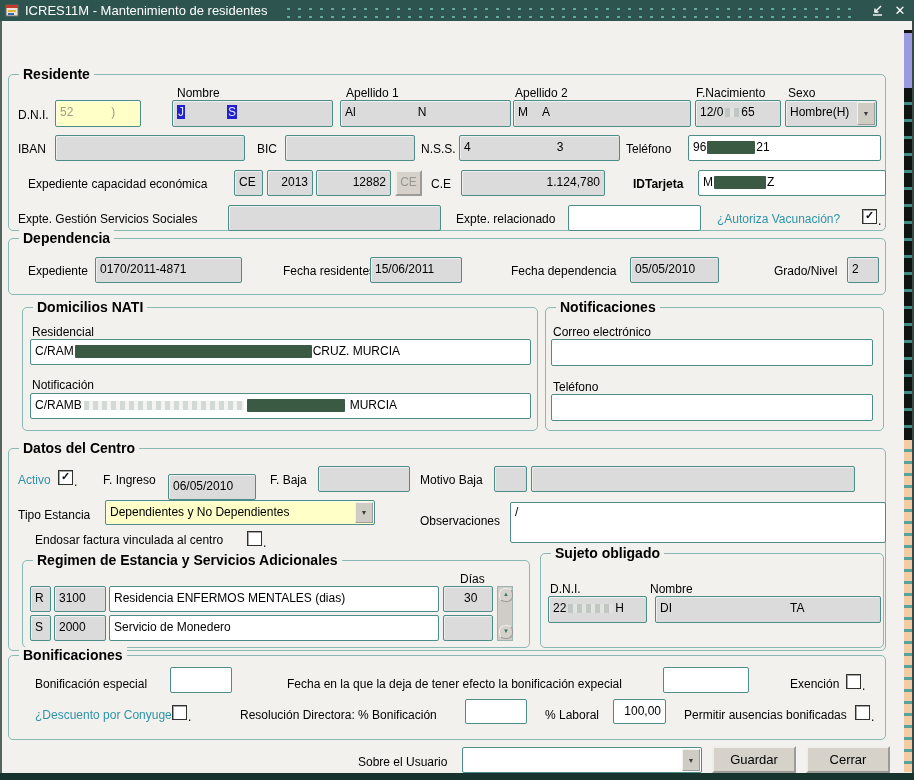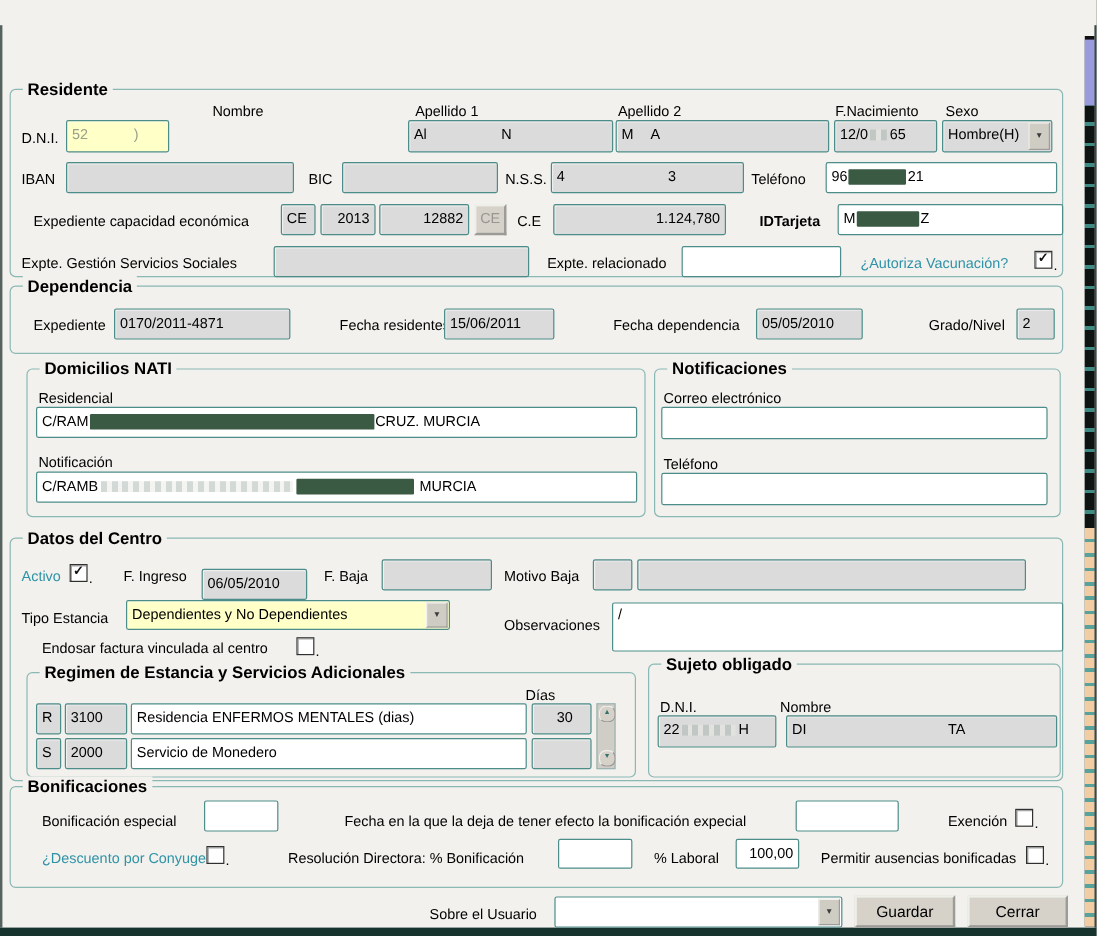--- a/index.html
+++ b/index.html
@@ -58,20 +58,40 @@
   .spinner{position:absolute;width:16px;background:#d0cdc6;border:1px solid #9ab5b1;box-sizing:border-box;}
   .spin-btn{position:absolute;left:1px;width:12px;height:12px;border:1px outset #eee;background:#d6d2ca;
             font-size:6px;color:#34726d;text-align:center;line-height:11px;border-radius:6px;cursor:pointer;}
   .ta{padding-top:2px;}
 </style>
 </head>
 <body>
 
 <div id="win">
 
+  <div class="titlebar">
+    <span style="display:flex;">
+      <svg width="15" height="15" viewBox="0 0 15 15">
+        <rect x="1" y="2" width="12" height="11" fill="#e8e4d8" stroke="#6a6a6a"></rect>
+        <rect x="1" y="2" width="12" height="3" fill="#c23a2a"></rect>
+        <rect x="3" y="7" width="8" height="2" fill="#e8b23a"></rect>
+        <rect x="3" y="10" width="6" height="2" fill="#3a6ab2"></rect>
+      </svg>
+    </span>
+    <span class="tb-title">ICRES11M - Mantenimiento de residentes</span>
+    <span class="tb-dots"></span>
+    <span class="tb-btn">
+      <svg width="13" height="12" viewBox="0 0 13 12">
+        <path d="M10 1 L4 7" stroke="#fff" stroke-width="1.4" fill="none"></path>
+        <path d="M4 3.5 L4 7 L7.5 7" stroke="#fff" stroke-width="1.4" fill="none"></path>
+        <path d="M2 10 H11" stroke="#fff" stroke-width="1.4"></path>
+      </svg>
+    </span>
+    <span class="tb-btn" style="font-size:13px;">✕</span>
+  </div>
 
   <div class="edge-left"></div>
   <div class="edge-right"></div>
   <div class="bottombar"></div>
   <div class="scrollstrip">
     <div class="ss-purple"></div>
     <div class="ss-dark"></div>
     <div class="ss-peach"></div>
   </div>
 
@@ -82,20 +102,23 @@
 
   <span class="lbl" style="left:177px;top:86px;">Nombre</span>
   <span class="lbl" style="left:346px;top:86px;">Apellido 1</span>
   <span class="lbl" style="left:515px;top:86px;">Apellido 2</span>
   <span class="lbl" style="left:696px;top:86px;">F.Nacimiento</span>
   <span class="lbl" style="left:788px;top:86px;">Sexo</span>
 
   <span class="lbl" style="left:18px;top:108px;">D.N.I.</span>
   <div class="f yellow" style="left:55px;top:100px;width:86px;height:27px;">
     <span class="faint">52</span><span class="gap" style="width:38px;"></span><span class="faint">)</span>
+  </div>
+  <div class="f" style="left:172px;top:100px;width:161px;height:27px;">
+    <span class="sel">J</span><span class="gap" style="width:42px;"></span><span class="sel">S</span>
   </div>
   <div class="f" style="left:340px;top:100px;width:171px;height:27px;">
     <span>Al</span><span class="gap" style="width:62px;"></span><span>N</span>
   </div>
   <div class="f" style="left:513px;top:100px;width:178px;height:27px;">
     <span>M</span><span class="gap" style="width:14px;"></span><span>A</span>
   </div>
   <div class="f" style="left:695px;top:100px;width:86px;height:27px;">
     <span>12/0</span><span class="faded" style="width:14px;"></span><span>65</span>
   </div>
@@ -194,21 +217,21 @@
   </div>
   <span class="lbl" style="left:420px;top:514px;">Observaciones</span>
   <div class="f white ta" style="left:510px;top:502px;width:376px;height:41px;"><span>/</span></div>
   <span class="lbl" style="left:35px;top:533px;">Endosar factura vinculada al centro</span>
   <span class="cb" style="left:247px;top:531px;"></span>
   <span class="lbl" style="left:263px;top:536px;">.</span>
 
   <div class="grp" style="left:22px;top:560px;width:508px;height:88px;">
     <span class="grp-title" style="left:10px;">Regimen de Estancia y Servicios Adicionales</span>
   </div>
-  <span class="lbl" style="left:438px;top:572px;">Días</span>
+  <span class="lbl" style="left:460px;top:572px;">Días</span>
   <div class="f" style="left:30px;top:586px;width:21px;height:26px;"><span>R</span></div>
   <div class="f" style="left:54px;top:586px;width:52px;height:26px;"><span>3100</span></div>
   <div class="f white" style="left:109px;top:586px;width:330px;height:26px;"><span>Residencia ENFERMOS MENTALES (dias)</span></div>
   <div class="f" style="left:443px;top:586px;width:50px;height:26px;padding-left:20px;"><span>30</span></div>
   <div class="f" style="left:30px;top:615px;width:21px;height:26px;"><span>S</span></div>
   <div class="f" style="left:54px;top:615px;width:52px;height:26px;"><span>2000</span></div>
   <div class="f white" style="left:109px;top:615px;width:330px;height:26px;"><span>Servicio de Monedero</span></div>
   <div class="f" style="left:443px;top:615px;width:50px;height:26px;"><span></span></div>
   <div class="spinner" style="left:497px;top:586px;height:55px;">
     <div class="spin-btn" style="top:1px;"><span>▲</span></div>

